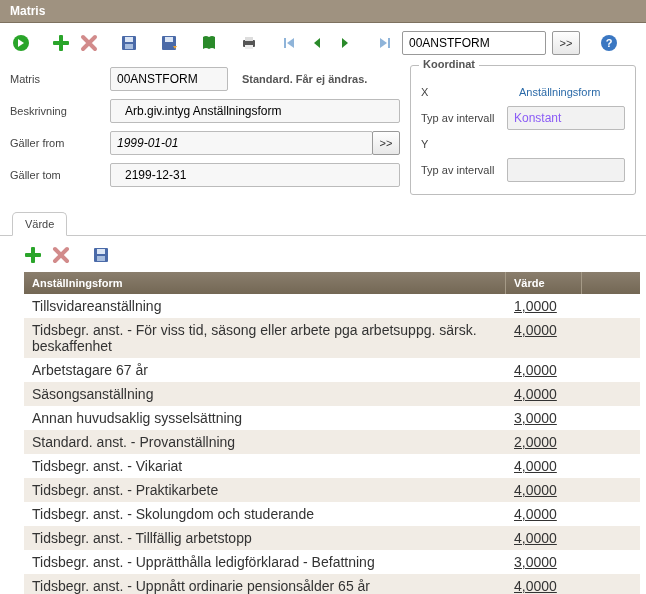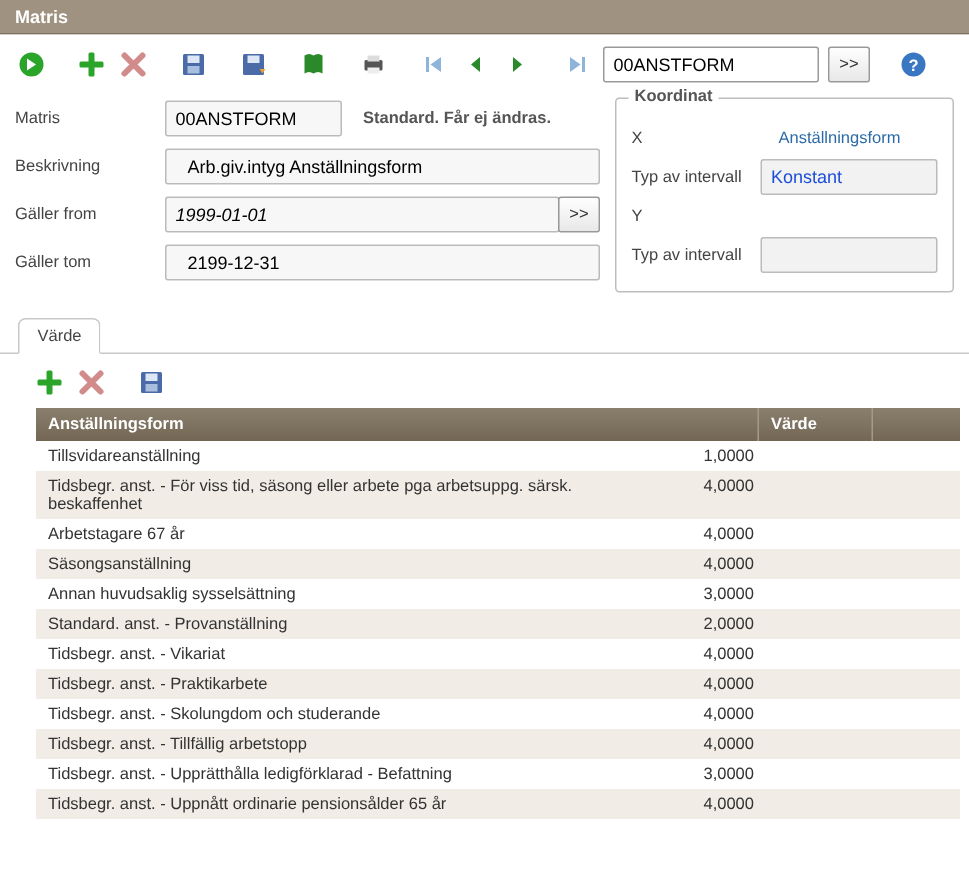--- a/index.html
+++ b/index.html
@@ -107,21 +107,21 @@
   }
   .koordinat .form-row .form-label { width: 98px; }
   .koordinat .link {
     color: #2b6aa8;
     cursor: pointer;
   }
   .koordinat .form-input {
     width: 118px;
     flex:none;
     background:#f2f2f2;
-    color:#1d4ed8;
+    color:#8b5cf6;
   }
   .tabbar {
     padding: 16px 0 0 12px;
   }
   .tab {
     display: inline-block;
     border: 1px solid #c8c8c8;
     border-bottom: 1px solid #fff;
     border-radius: 5px 5px 0 0;
     padding: 5px 12px;
@@ -146,27 +146,26 @@
     background: linear-gradient(#8a7e6d,#736754);
     color:#fff;
     font-weight:bold;
     font-size:11px;
   }
   .grid-header .gh1 { flex:1; padding:5px 8px; border-right:1px solid #a59a87;}
   .grid-header .gh2 { width:76px; padding:5px 8px; border-right:1px solid #a59a87;}
   .grid-header .gh3 { width:58px; padding:5px 8px;}
   .grid-row {
     display:flex;
-    font-size:11px;
+    font-size:14px;
     color:#333;
-    gap:45px;
   }
   .grid-row.alt { background:#f1ece5; }
   .gc1 { flex:1; padding:4px 8px; }
-  .gc2 { width:76px; padding:4px 8px; text-align:left; }
+  .gc2 { width:76px; padding:4px 8px; text-align:left;text-decoration:underline; }
   .gc3 { width:58px; padding:4px 8px; }
 </style>
 </head>
 <body>
 
 <div class="titlebar">Matris</div>
 
 <div class="toolbar">
   <div class="icon">
     <svg width="20" height="20" viewBox="0 0 20 20">

